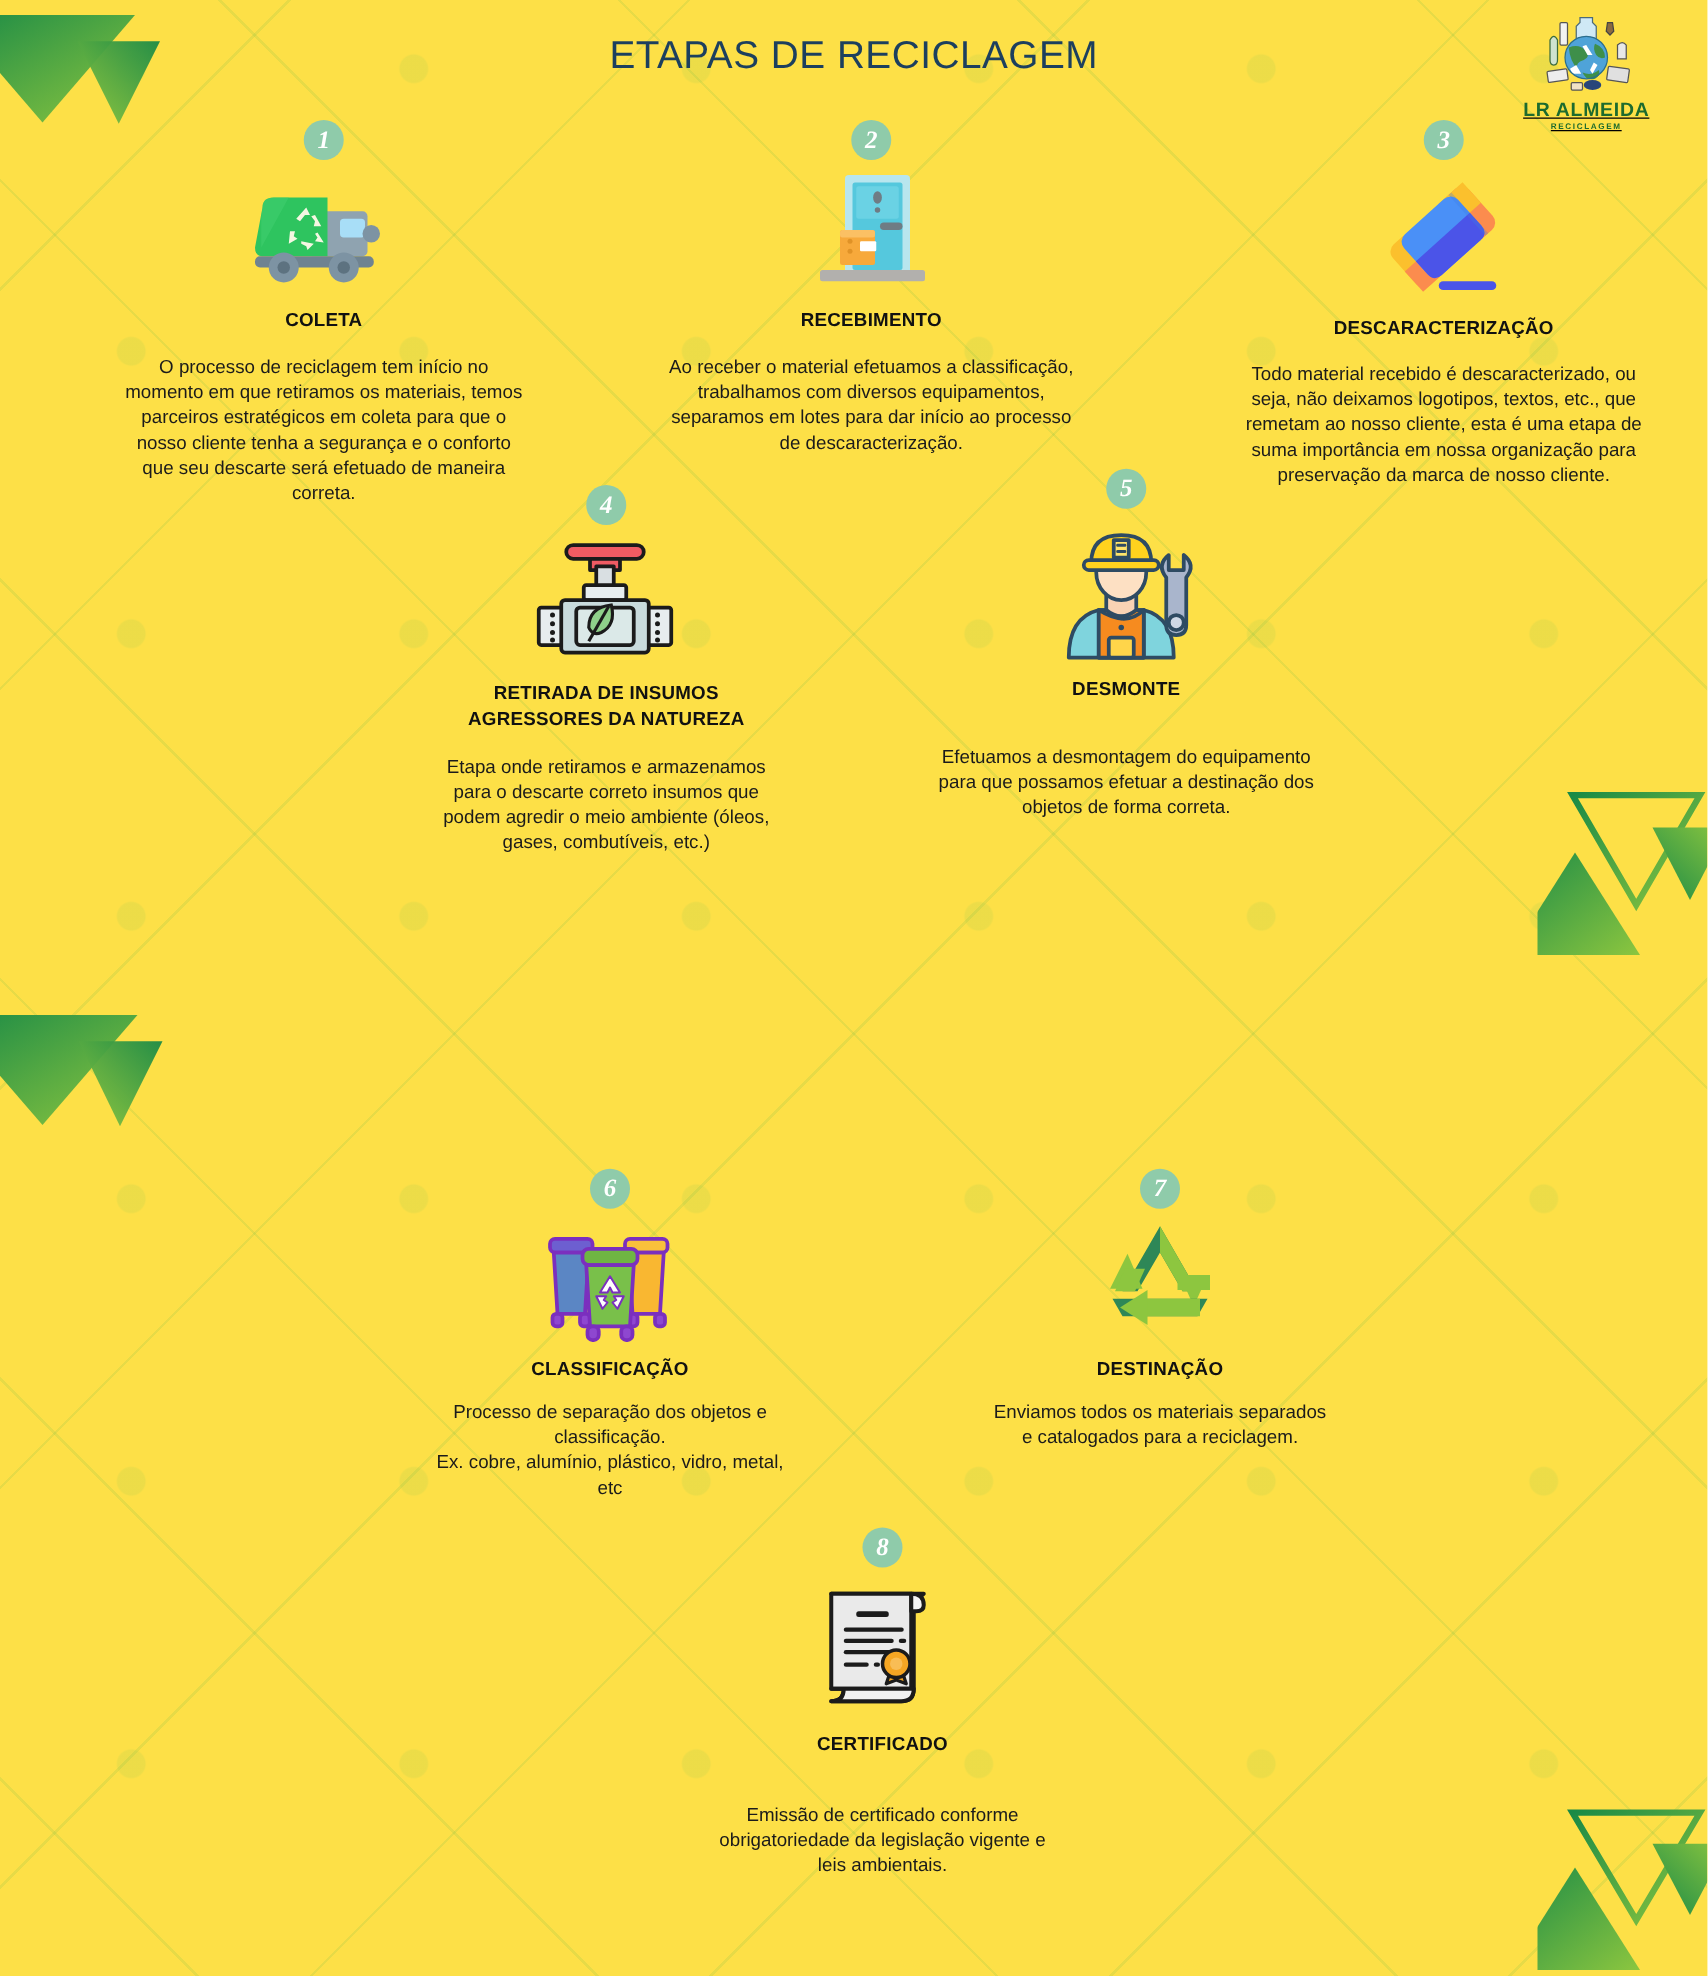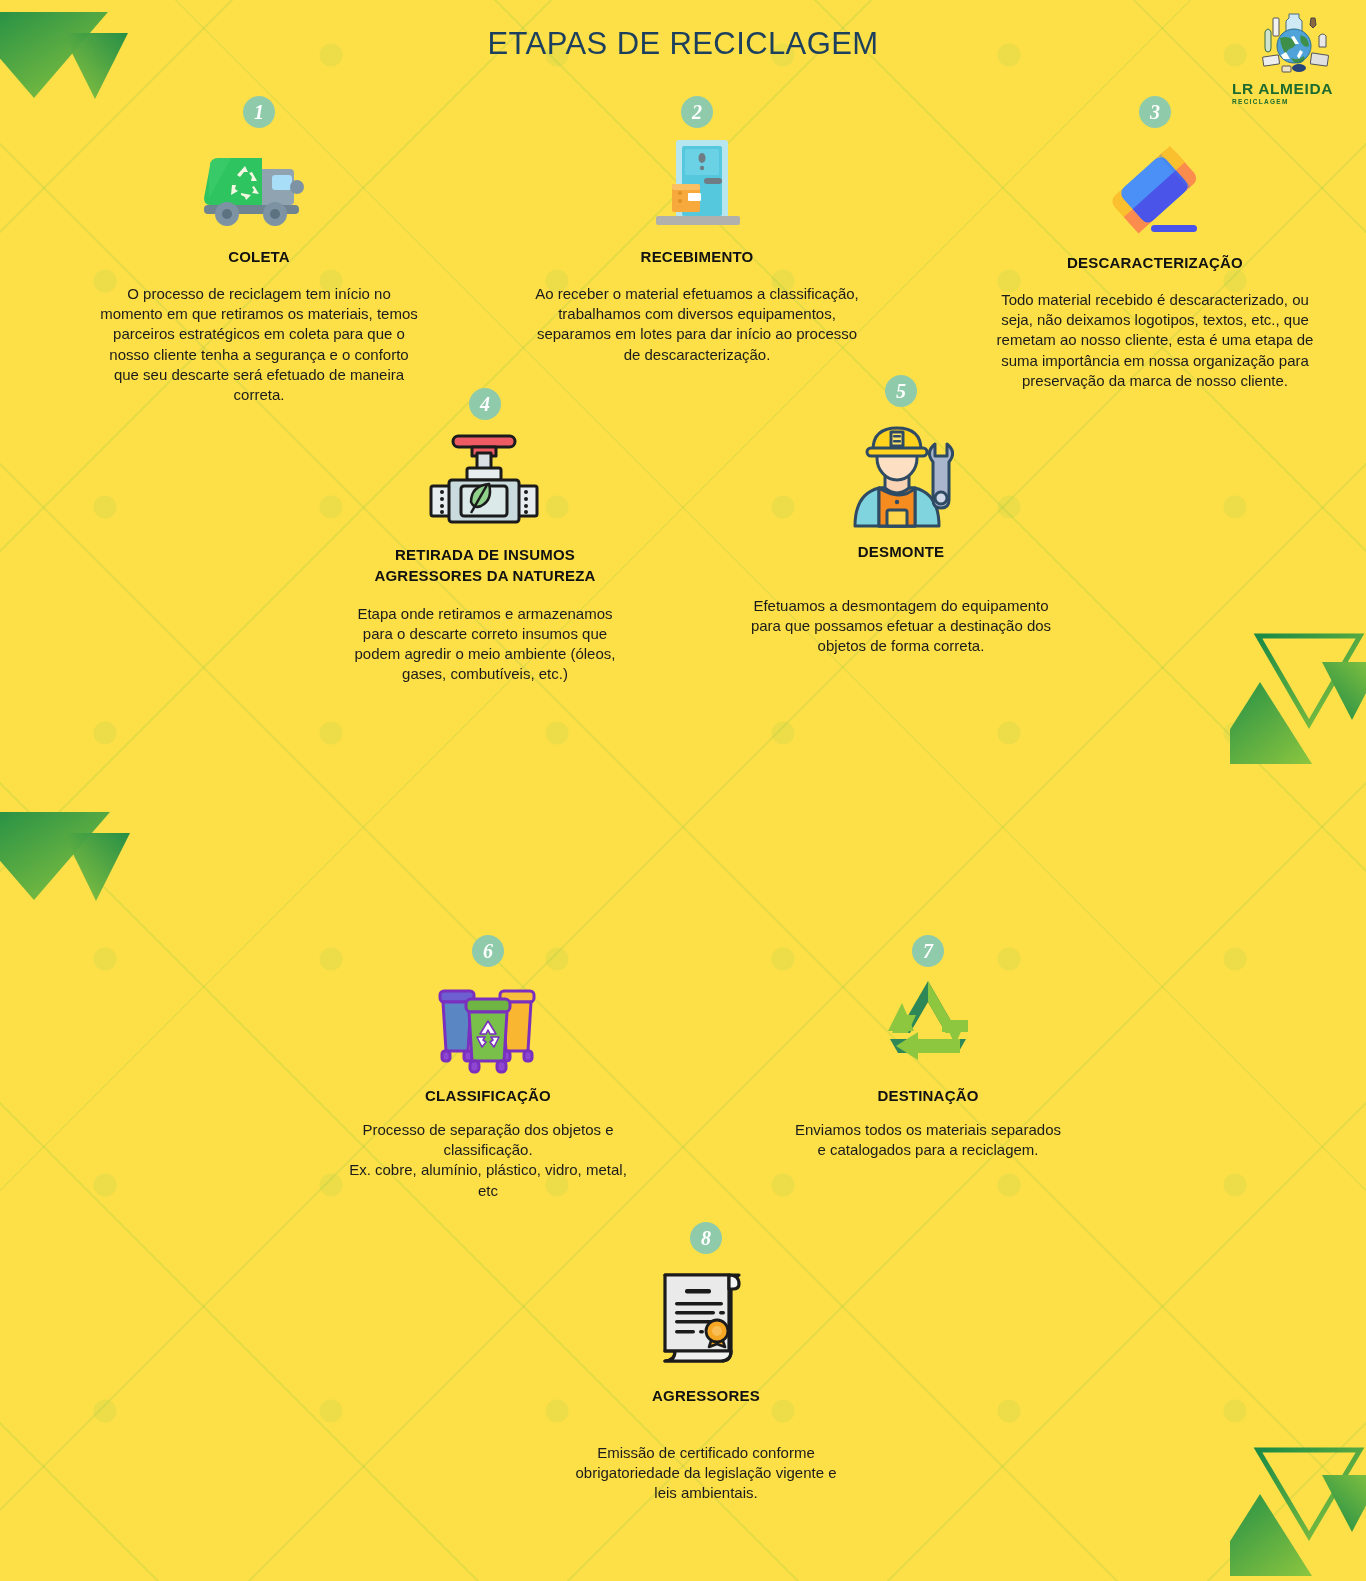--- a/index.html
+++ b/index.html
@@ -73,24 +73,25 @@
     font-weight: 400;
     letter-spacing: 0.4px;
     color: #1c3f5e;
     font-family: "Liberation Sans", sans-serif;
   }
 
   
   .brand-logo {
     position: absolute;
     z-index: 4;
-    left: 1232px;
+    left: 1207px;
     top: 8px;
     width: 124px;
-    text-align: left;
+    text-align: center;
+    text-decoration: underline;
   }
   .brand-mark { display: block; margin: 0 auto; }
   .brand-name {
     margin-top: 1px;
     font-size: 15.5px;
     font-weight: bold;
     letter-spacing: 0.6px;
     color: #1d6b2e;
     font-family: "Liberation Sans", sans-serif;
     line-height: 1.05;
@@ -456,17 +457,17 @@
           <rect x="68" y="48" width="6" height="3.4" rx="1.7"></rect>
           <rect x="24" y="57" width="48" height="3.4" rx="1.7"></rect>
           <rect x="24" y="67" width="20" height="3.4" rx="1.7"></rect>
           <rect x="48" y="67" width="5" height="3.4" rx="1.7"></rect>
         </g>
         <path d="M62 72 l-4 12 l8 -3 l8 3 l-4 -12 z" fill="#f5a623" stroke="#1b1b1b" stroke-width="2.6" stroke-linejoin="round"></path>
         <circle cx="66" cy="68" r="11" fill="#f5a623" stroke="#1b1b1b" stroke-width="2.8"></circle>
         <circle cx="66" cy="68" r="5" fill="#f9bd55"></circle>
       </svg>
     </div>
-    <div class="step-title">AGRESSORES</div>
+    <div class="step-title">CERTIFICADO</div>
     <div class="step-desc">Emissão de certificado conforme obrigatoriedade da legislação vigente e leis ambientais.</div>
   </div>
 
 </div>
 
 </body></html>

